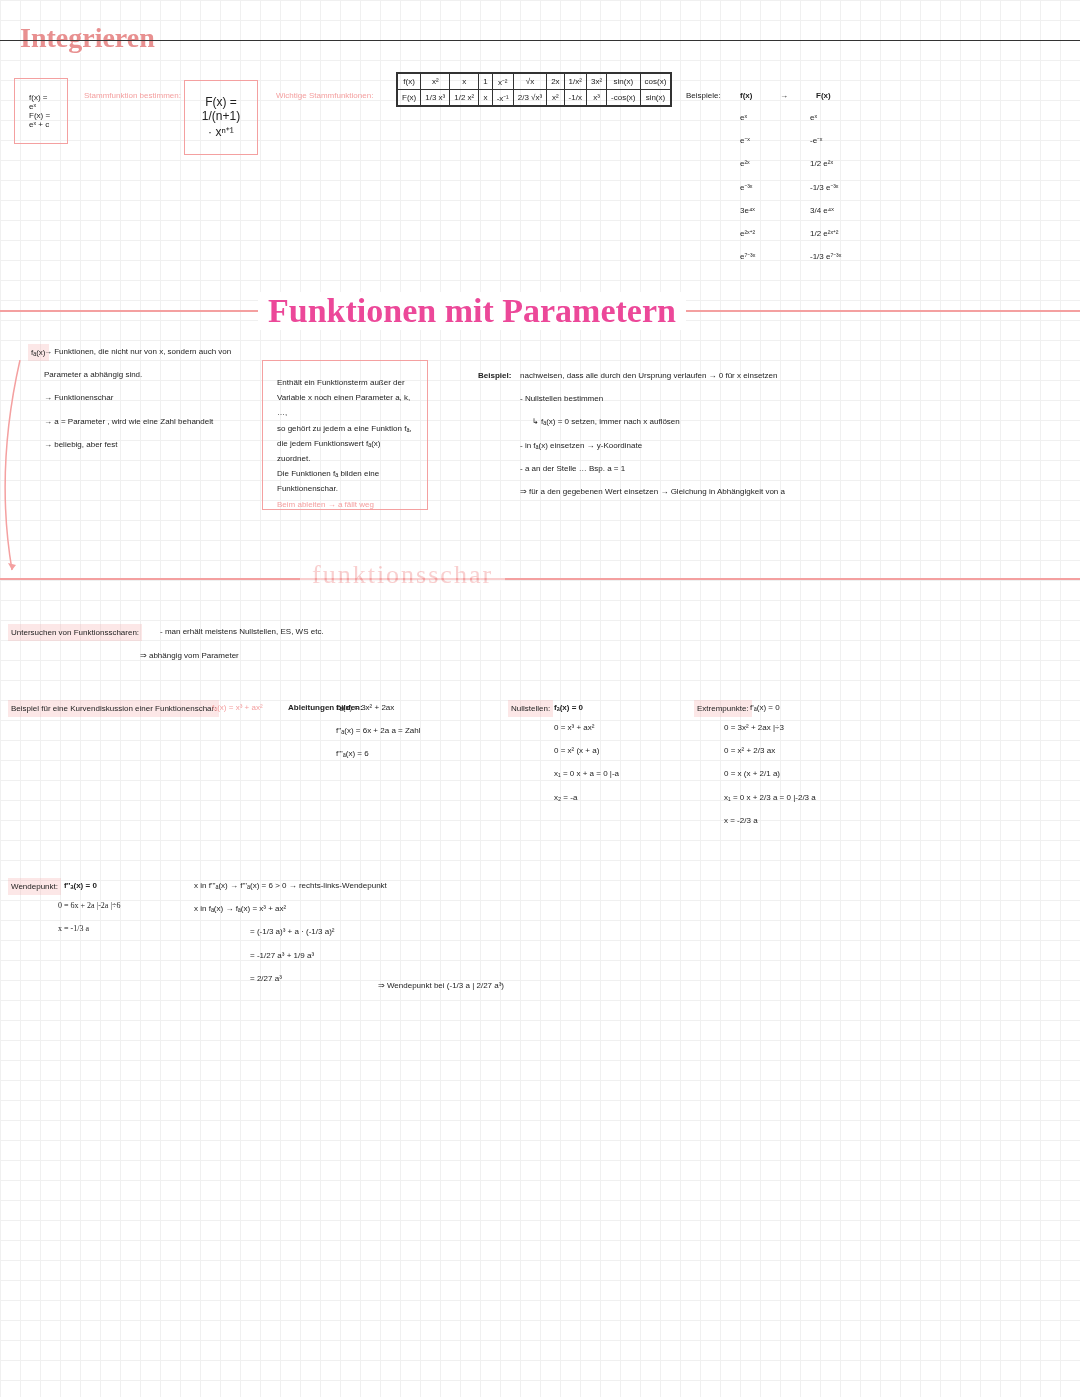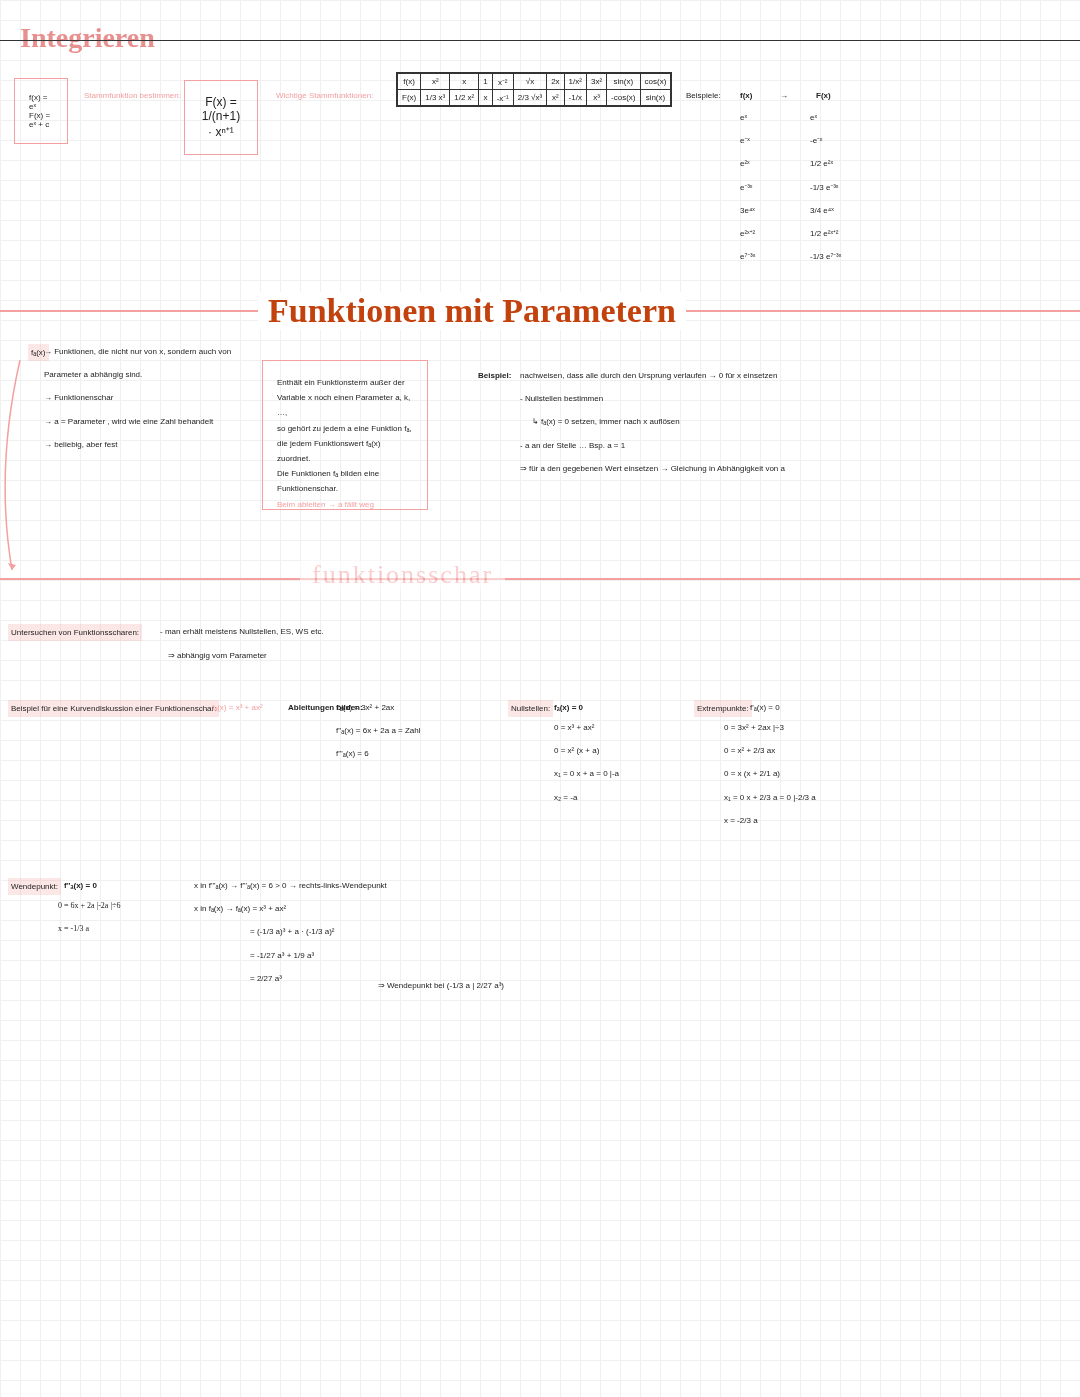--- a/index.html
+++ b/index.html
@@ -29,21 +29,21 @@
   .hr-line { position:absolute; height:1px; background:#333; }
   .hr-pink { position:absolute; height:2px; background:#f4a0a0; }
   .box-pink { position:absolute; border:1px solid #f4a0a0; padding:14px; }
   .box-black { position:absolute; border:1px solid #333; }
   .tbl { border-collapse: collapse; }
   .tbl td { border:1px solid #333; padding:2px 4px; text-align:center; font-size:8px; white-space:nowrap; }
   .arrow { font-family: sans-serif; }
   .cursive-big {
     font-family: 'Brush Script MT', cursive;
     font-size: 34px;
-    color: #c2410c;
+    color: #ec4899;
     font-weight: bold;
   }
   .cursive-pink {
     font-family: 'Brush Script MT', cursive;
     font-size: 26px;
     color: #f4a0a0;
     opacity:0.5;
     letter-spacing:2px;
   }
   .note { position:absolute; font-size:8px; line-height:1.9; }
@@ -148,30 +148,31 @@
   <div>die jedem Funktionswert fₐ(x) zuordnet.</div>
   <div>Die Funktionen fₐ bilden eine Funktionenschar.</div>
   <div class="pink">Beim ableiten → a fällt weg</div>
 </div>
 
 <div class="note" style="left:478px; top:368px; font-weight:bold;">Beispiel:</div>
 <div class="note col" style="left:520px; top:368px; width:420px;">
   <span><span>nachweisen, dass alle durch den Ursprung verlaufen → 0 für x einsetzen</span></span>
   <span>- Nullstellen bestimmen</span>
   <span style="padding-left:12px;">↳ fₐ(x) = 0 setzen, immer nach x auflösen</span>
+  <span>- in fₐ(x) einsetzen → y-Koordinate</span>
   <span>- a an der Stelle …   Bsp. a = 1</span>
   <span>⇒ für a den gegebenen Wert einsetzen → Gleichung in Abhängigkeit von a</span>
 </div>
 
 <div class="hr-pink" style="left:0; top:578px; width:1080px;"></div>
 <div class="cursive-pink" style="position:absolute; left:300px; top:560px; background:#fff; padding:0 12px;">funktionsschar</div>
 
 <div class="note highlight" style="left:8px; top:624px;">Untersuchen von Funktionsscharen:</div>
 <div class="note" style="left:160px; top:624px;">- man erhält meistens Nullstellen, ES, WS etc.</div>
-<div class="note" style="left:140px; top:648px;margin-left:28px;">⇒ abhängig vom Parameter</div>
+<div class="note" style="left:140px; top:648px;">⇒ abhängig vom Parameter</div>
 
 <div class="note highlight" style="left:8px; top:700px;">Beispiel für eine Kurvendiskussion einer Funktionenschar:</div>
 <div class="note pink" style="left:212px; top:700px;text-align:center;">fₐ(x) = x³ + ax²</div>
 
 <div class="note" style="left:288px; top:700px; font-weight:bold;">Ableitungen bilden:</div>
 <div class="note col" style="left:336px; top:700px;">
   <span>f'ₐ(x) = 3x² + 2ax</span>
   <span><span>f''ₐ(x) = 6x + 2a    a = Zahl</span></span>
   <span>f'''ₐ(x) = 6</span>
 </div>

